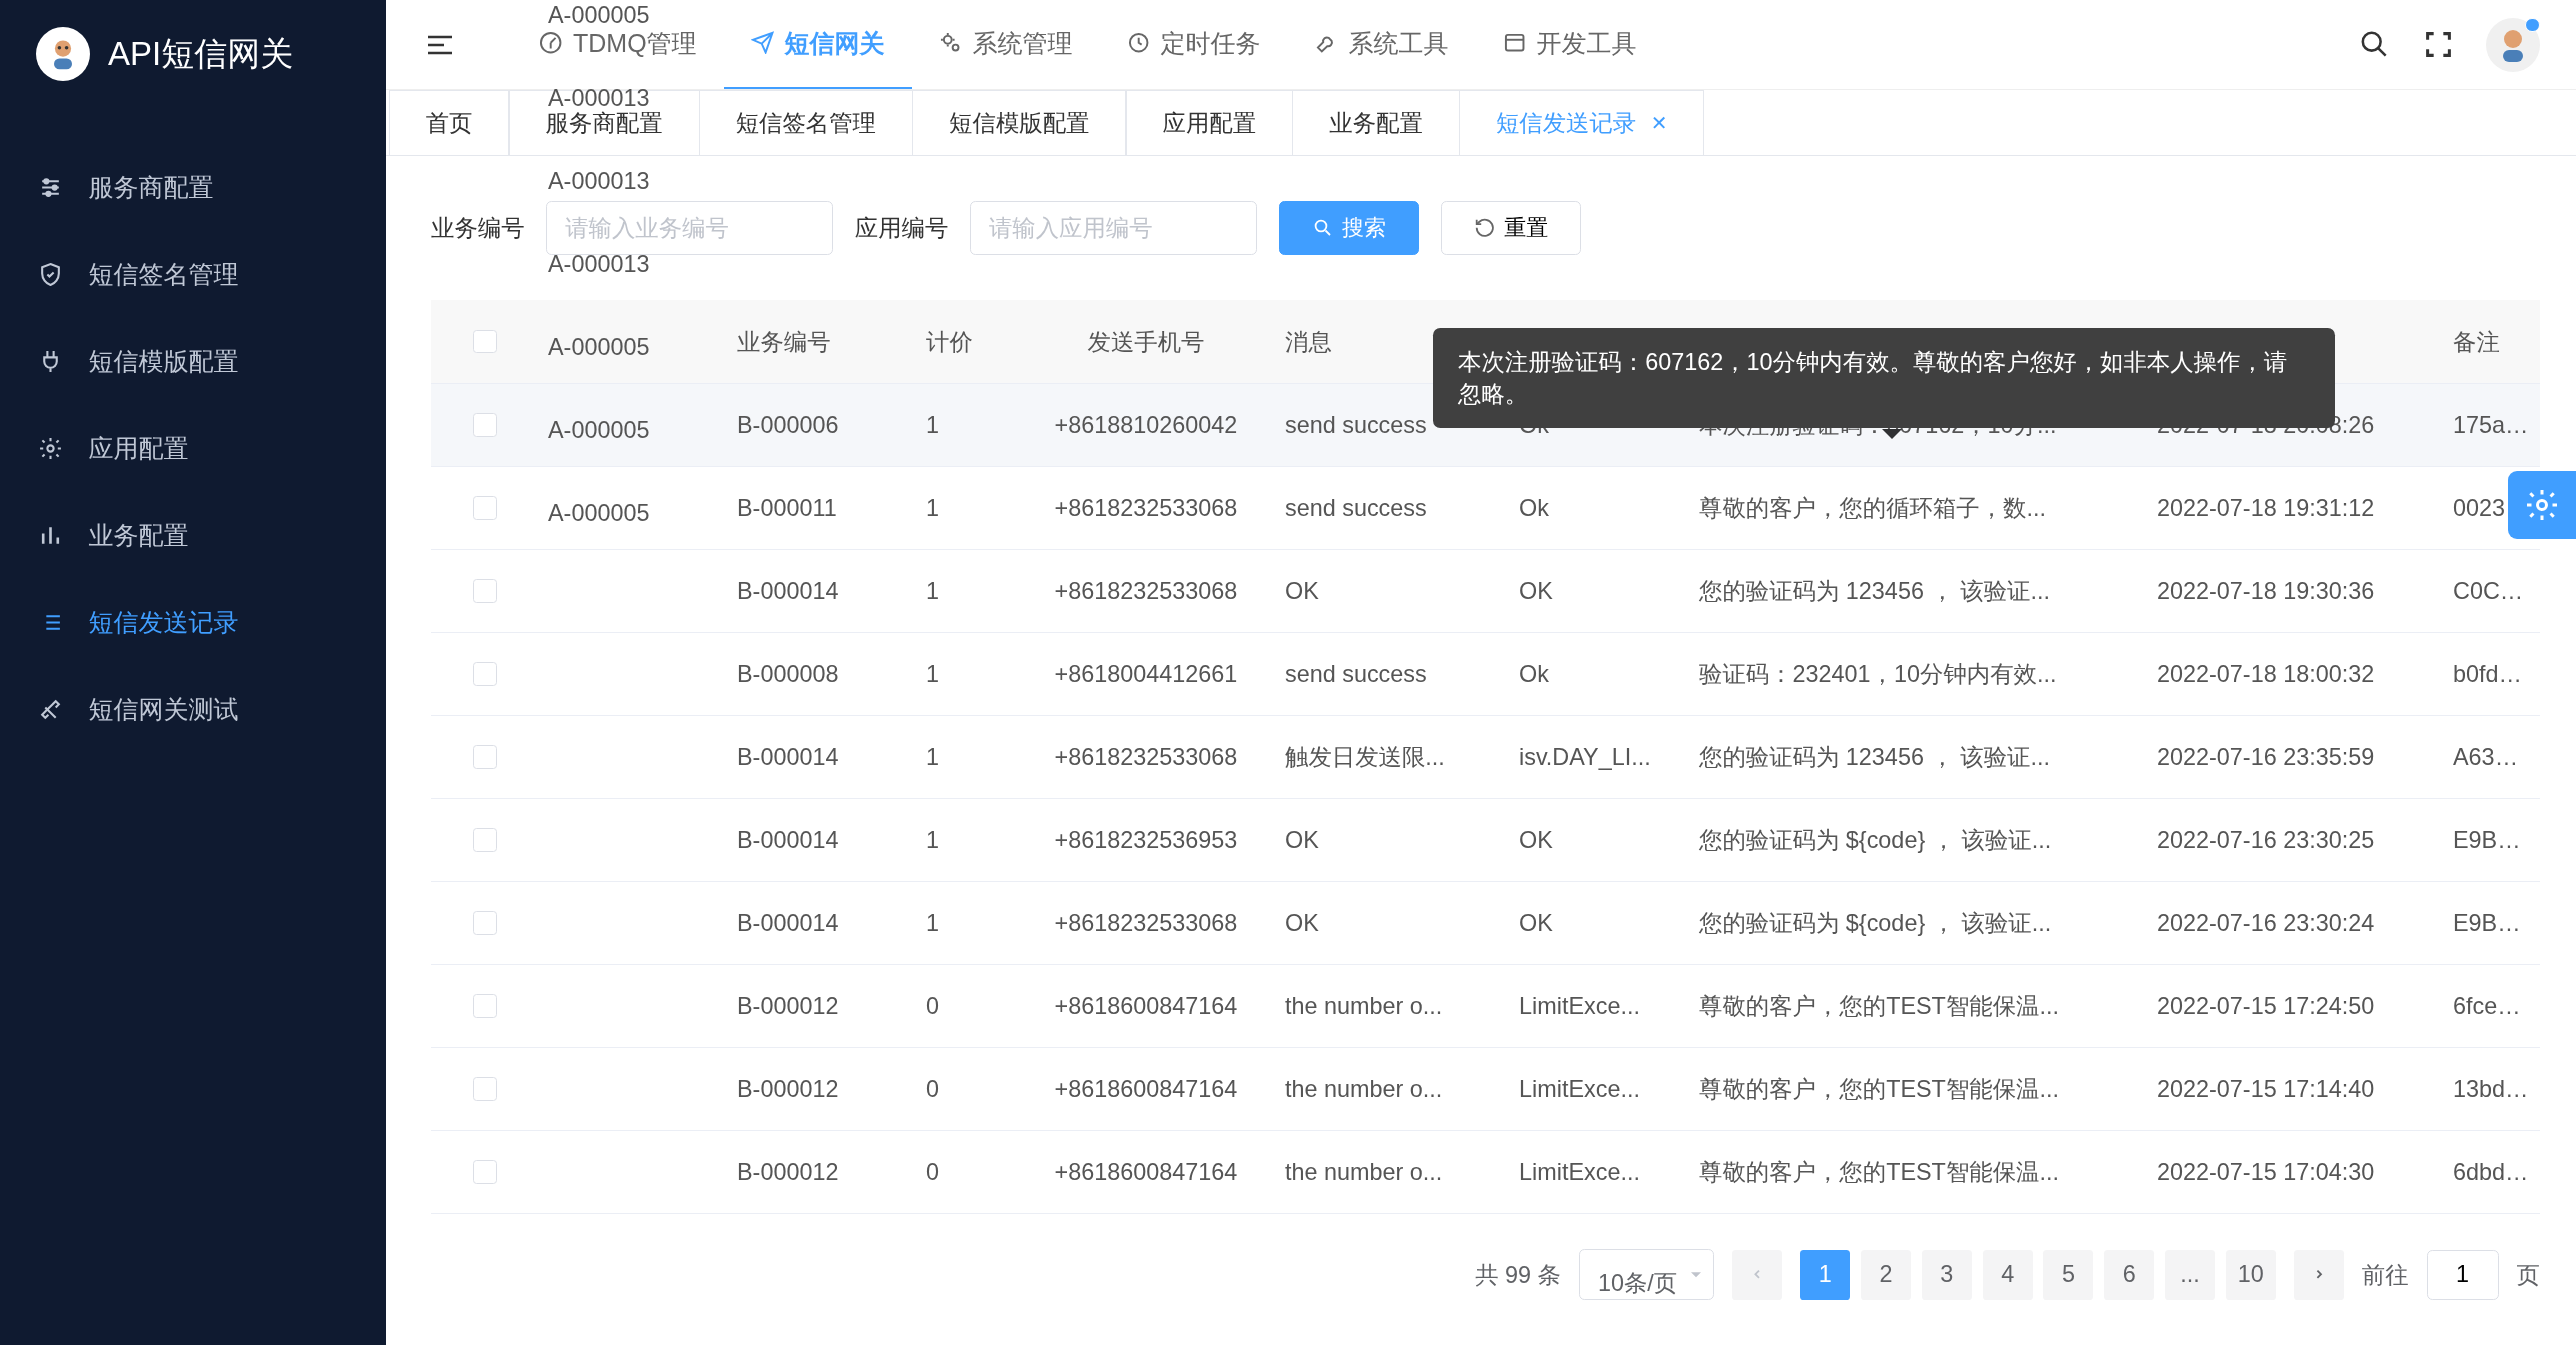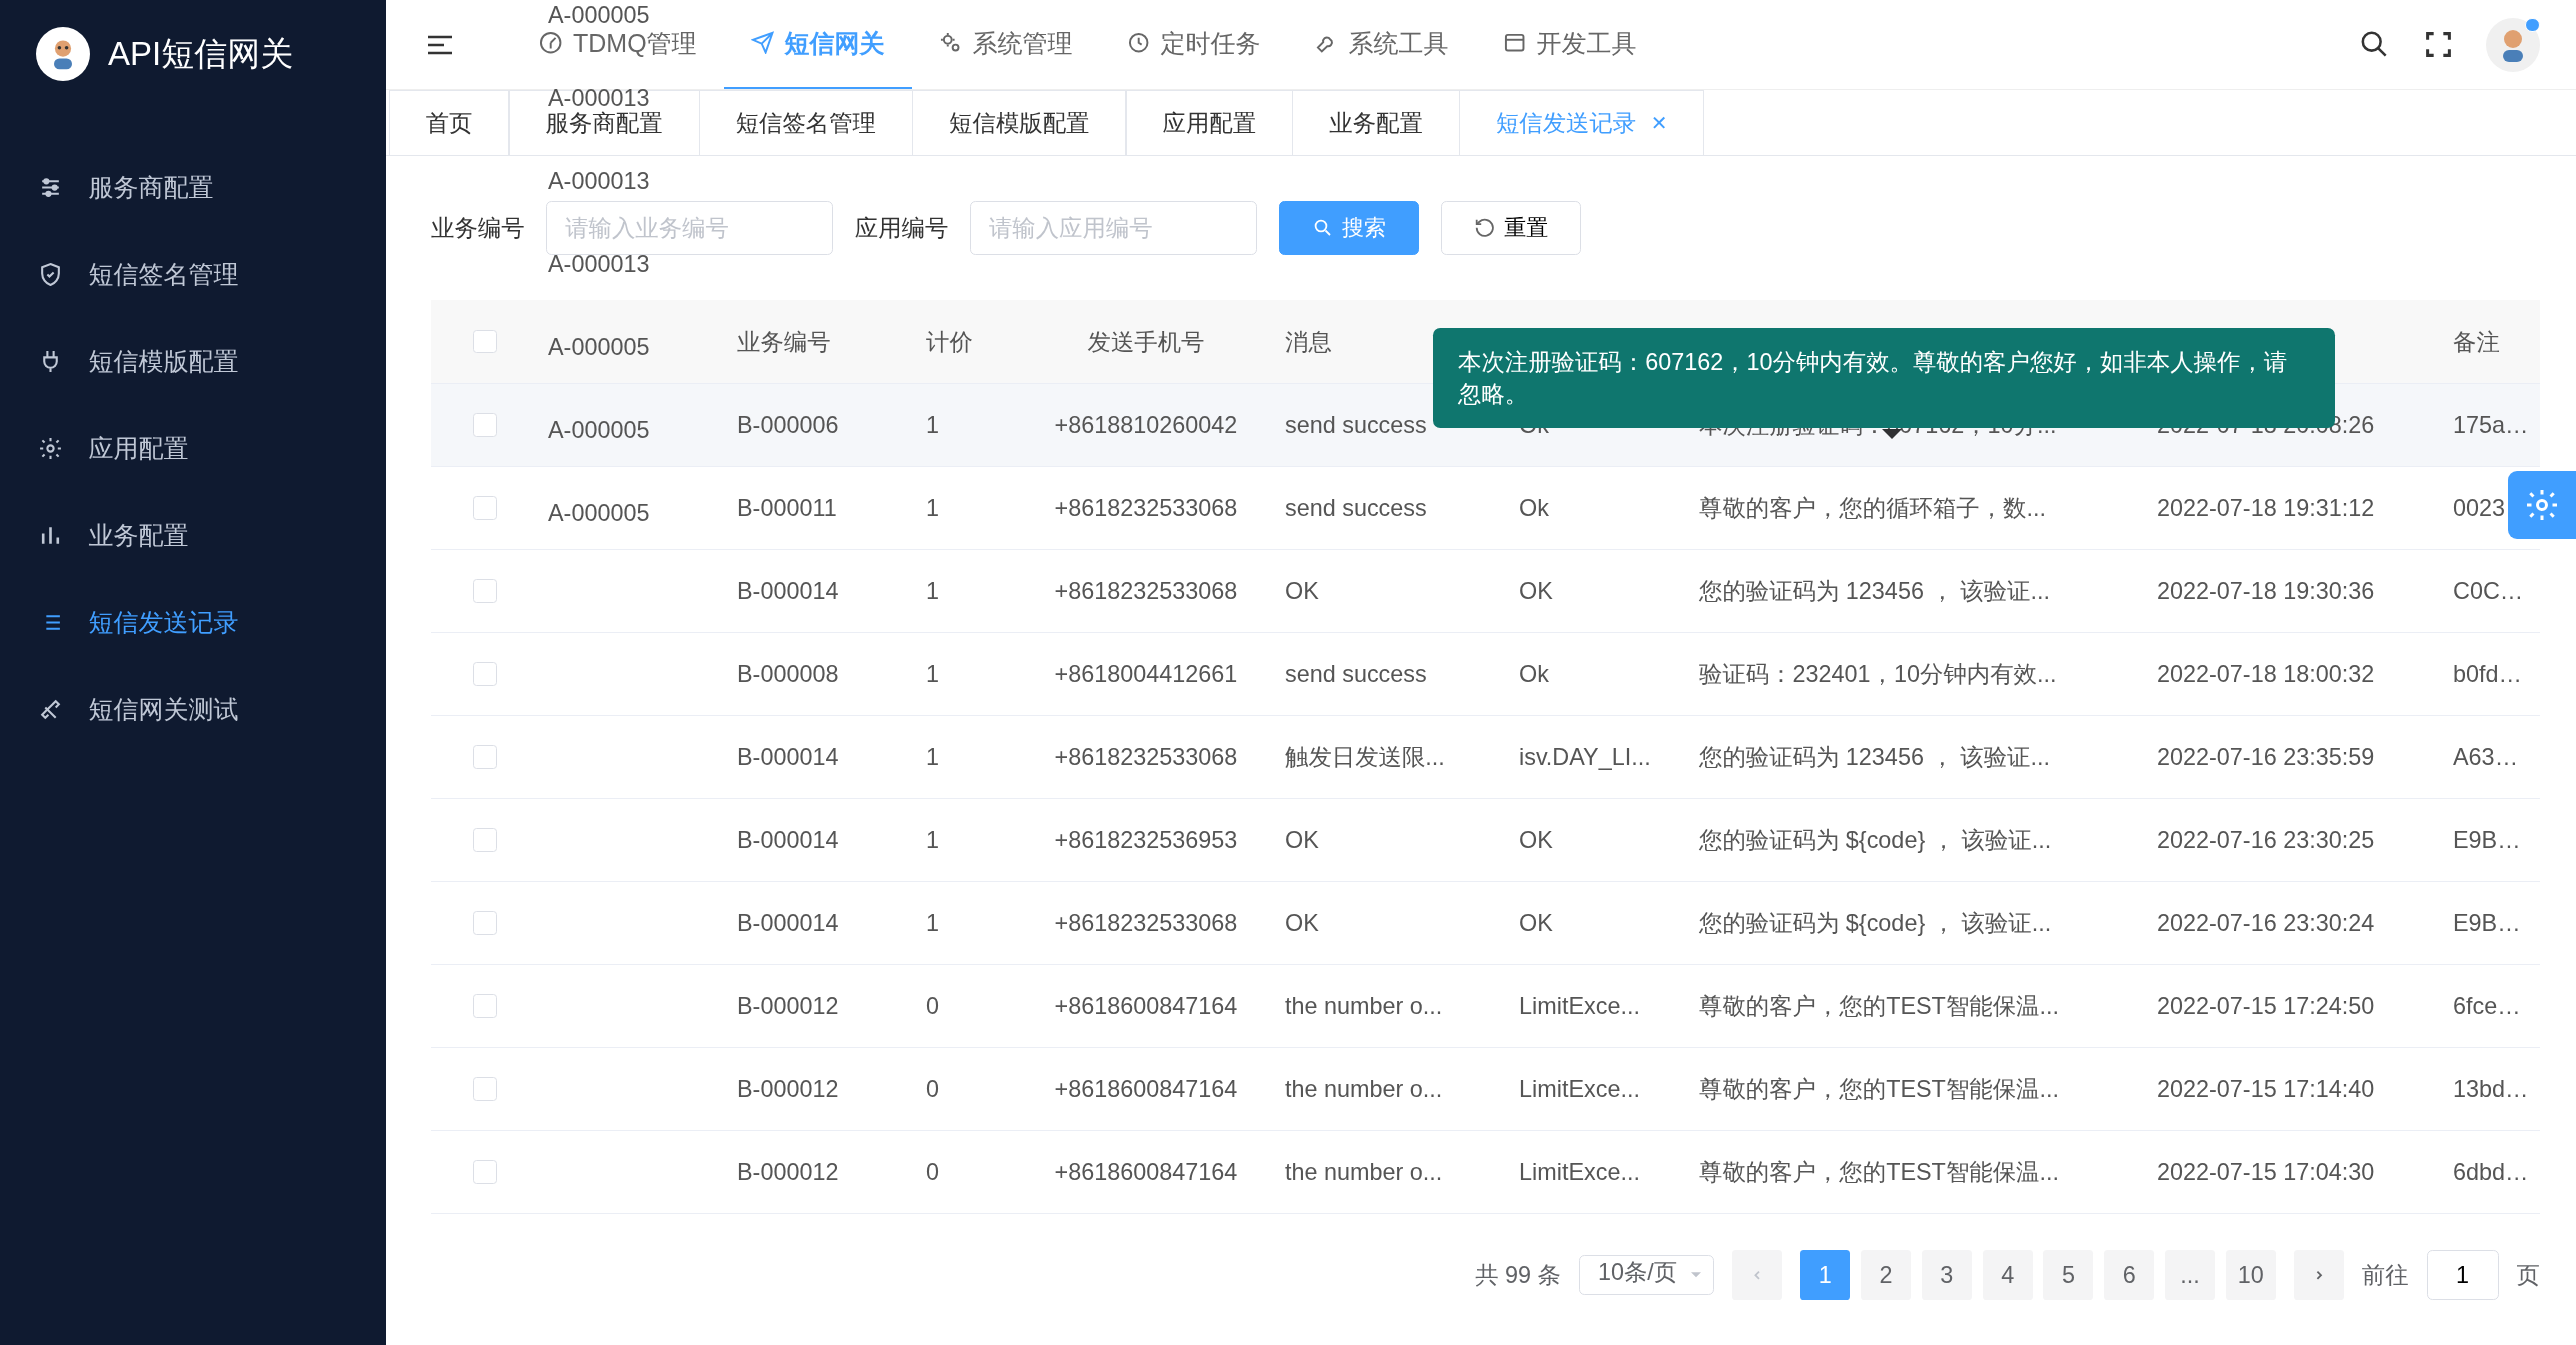--- a/index.html
+++ b/index.html
@@ -62,26 +62,26 @@
     .cell.count { width: 99px; }
     .cell.phone { width: 260px; text-align: center; }
     .cell.msg { width: 234px; }
     .cell.code { width: 180px; }
     .cell.body { width: 458px; }
     .cell.time { width: 296px; }
     .cell.note { flex: 1; }
     .checkbox-box { width: 23.4px; height: 23.4px; border: 1.8px solid #dcdfe6; border-radius: 3.6px; background: #fff; }
     
     
-    .tooltip { position: absolute; background: #0f766e; color: #fff; padding: 18px 25px; border-radius: 7.2px; font-size: 23.4px; z-index: 10; top: 172px; left: 1047px; max-width: 902px;}
+    .tooltip { position: absolute; background: #404040; color: #fff; padding: 18px 25px; border-radius: 7.2px; font-size: 23.4px; z-index: 10; top: 172px; left: 1047px; max-width: 902px;}
     .tooltip::after { content: ''; position: absolute; bottom: -10.8px; left: 449px; border: 10.8px solid transparent; border-top-color: #303133; border-bottom: none; }
     
     
     .pagination { display: flex; align-items: center; justify-content: flex-end; gap: 18px; padding: 36px 0 18px; font-size: 23.4px; color: #606266; }
-    .page-select { height: 40px; border: 0.9px solid #dcdfe6; border-radius: 5.4px; padding: 0 36px 0 18px; font-size: 23.4px; background: #fff; position: relative; display:flex; align-items:flex-start;}
+    .page-select { height: 51px; border: 0.9px solid #dcdfe6; border-radius: 5.4px; padding: 0 36px 0 18px; font-size: 23.4px; background: #fff; position: relative; display:flex; align-items:flex-end;}
     .page-select::after { content:''; position:absolute; right:12.6px; top:50%; width:0; height:0; border:5.4px solid transparent; border-top-color:#c0c4cc; transform:translateY(-2.7px);}
     .page-btn { min-width: 50px; height: 50px; background: #f4f4f5; border-radius: 3.6px; display: flex; align-items: center; justify-content: center; cursor: pointer; font-size: 23.4px; color: #606266; padding: 0 7.2px;}
     .page-btn.active { background: #409eff; color: #fff; }
     .page-btn.disabled { color: #c0c4cc; cursor: not-allowed; }
     .page-input { width: 72px; height: 50px; border: 0.9px solid #dcdfe6; border-radius: 5.4px; text-align: center; font-size: 23.4px; }
     
     
     .settings-float { position: absolute; right: 0; top: 471px; width: 68px; height: 68px; background: #409eff; border-radius: 9px 0 0 9px; display: flex; align-items: center; justify-content: center; cursor: pointer; }
     
     svg { display: block; }

